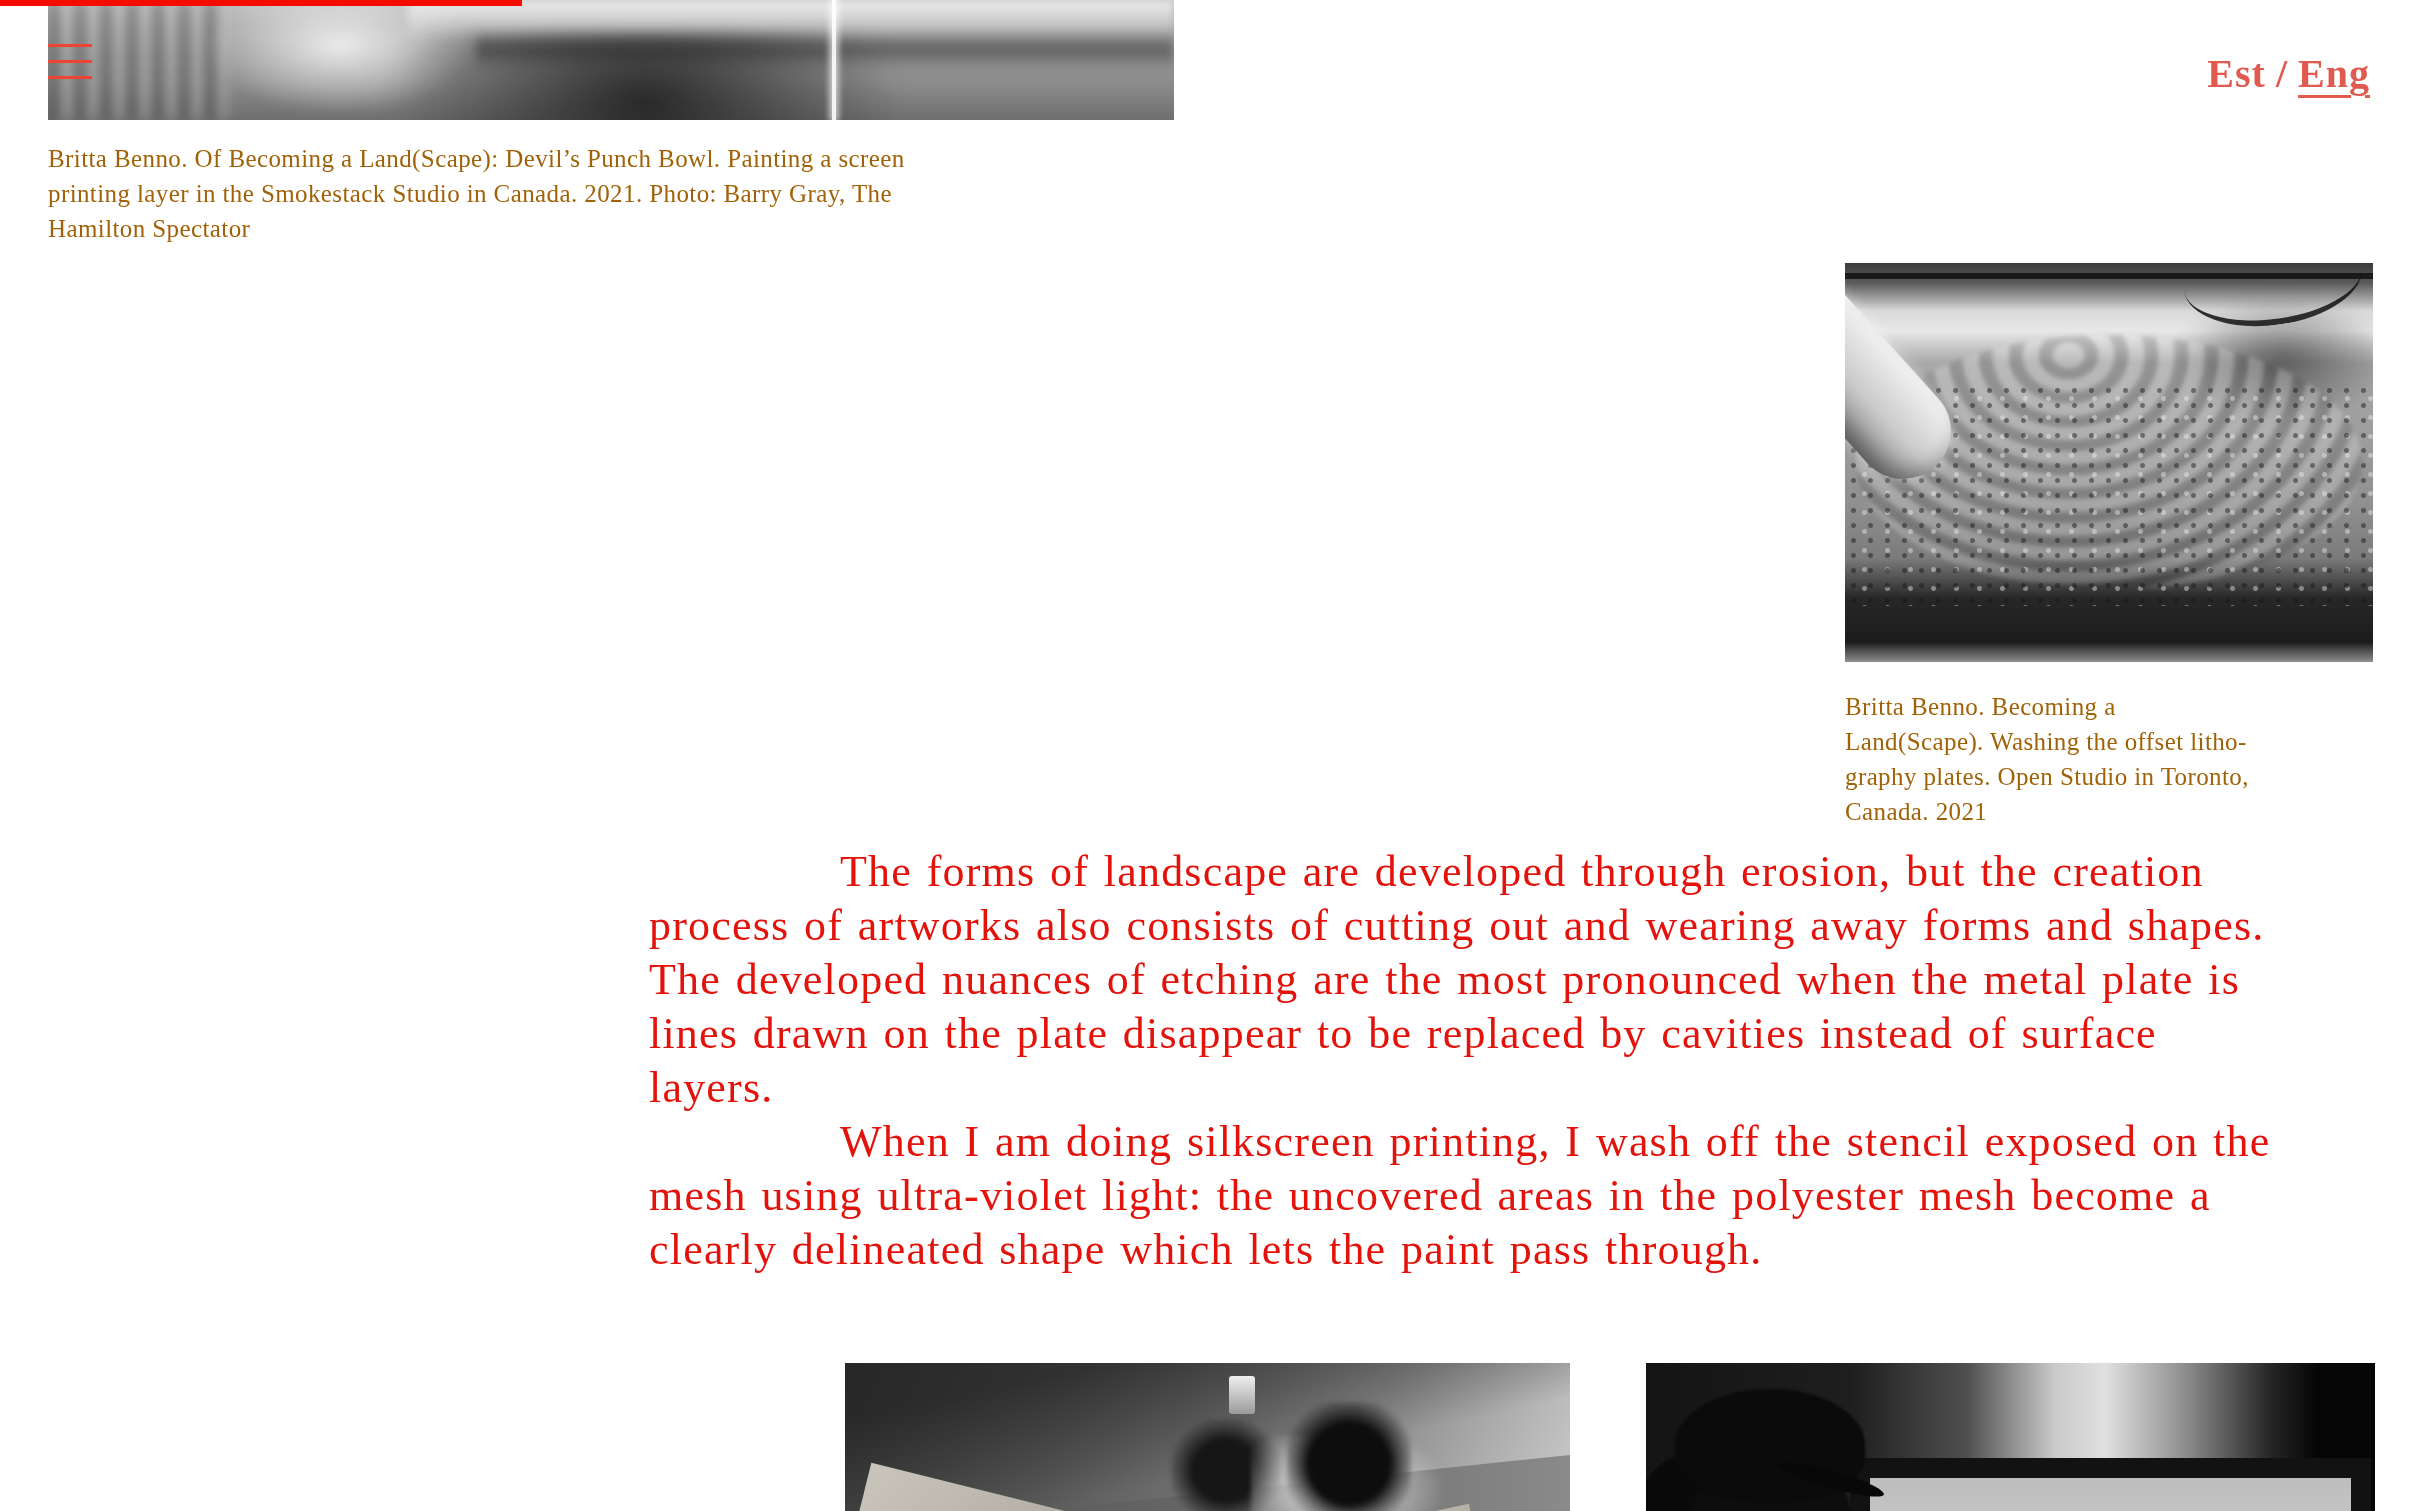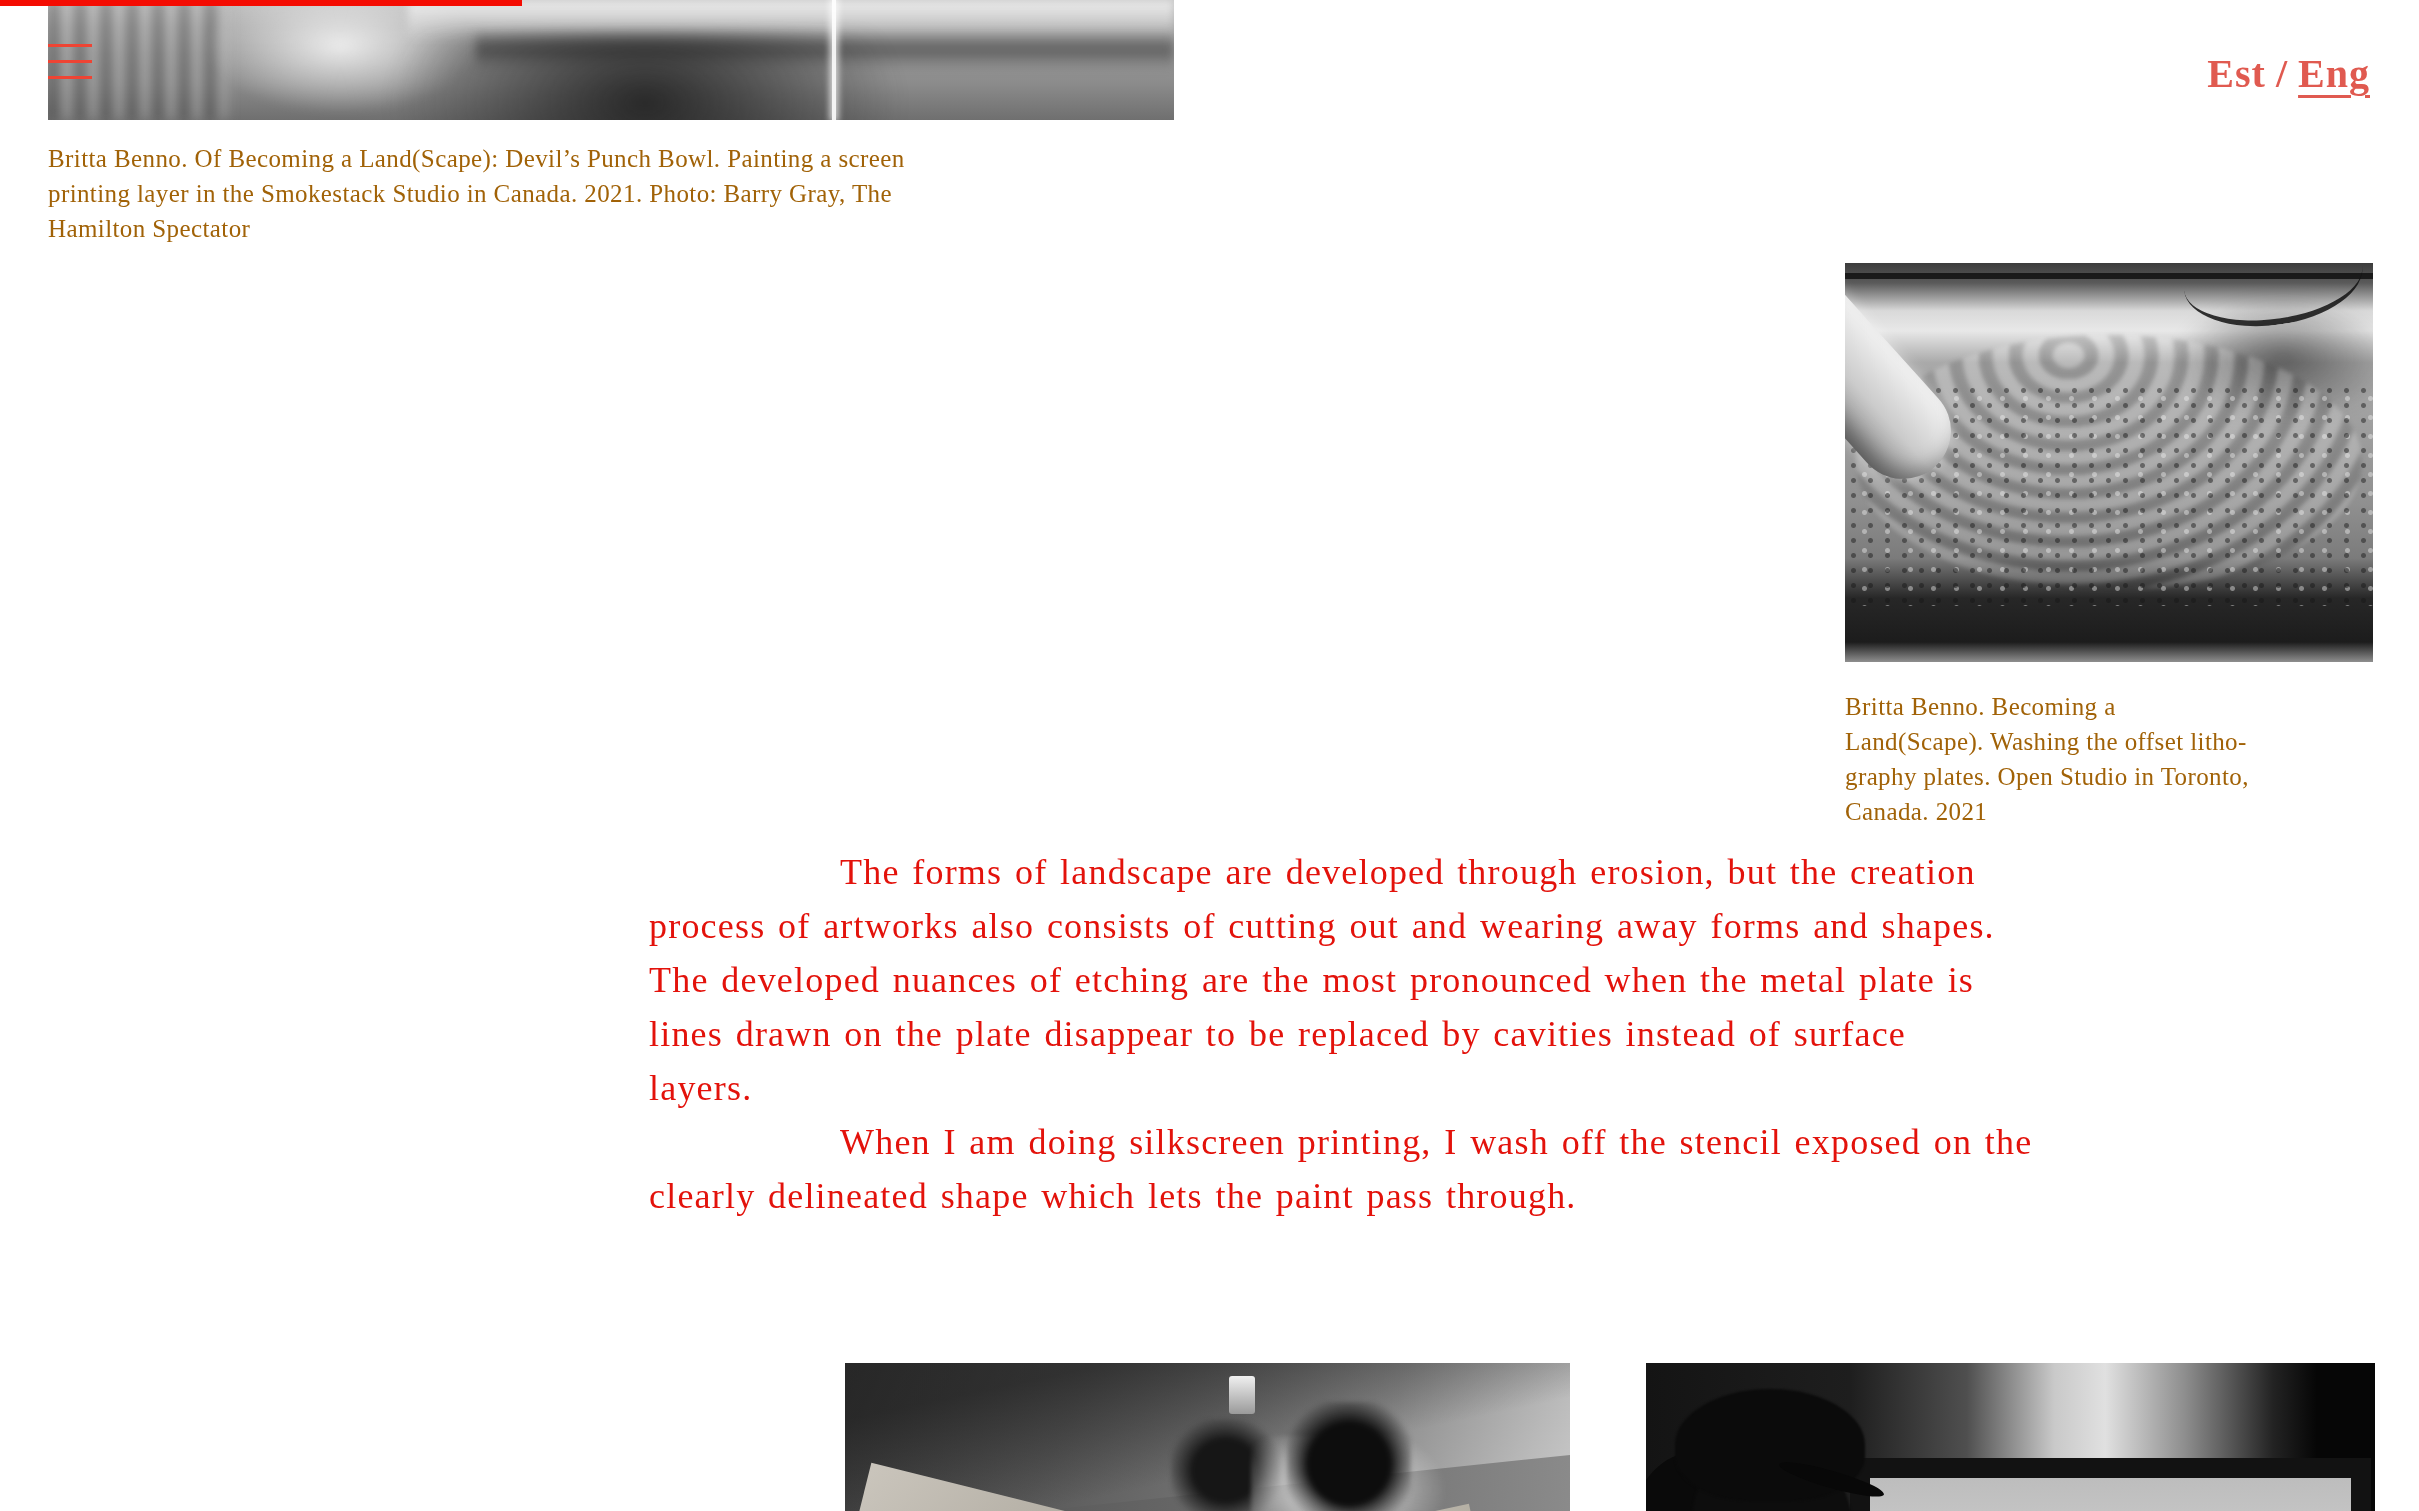--- a/index.html
+++ b/index.html
@@ -92,21 +92,21 @@
   .p4-head{left:6%;top:30%;width:23%;height:130%;background:#0d0d0d;border-radius:40% 48% 0 0;filter:blur(1px);}
   .p4-frame{left:28%;top:44%;width:66%;height:80%;background:linear-gradient(180deg,#bdbdbd,#dcdcdc);
     border:20px solid #121212;}
 
   
   .caption{color:#a16207;font-size:25px;line-height:35px;letter-spacing:.4px;white-space:nowrap;}
   .cap-top{left:48px;top:141px;}
   .cap-mid{left:1845px;top:689px;}
 
   
-  .article{left:649px;top:845px;color:#e3120b;font-size:36px;line-height:54px;
+  .article{left:649px;top:845px;color:#e3120b;font-size:44px;line-height:54px;
     letter-spacing:1.2px;word-spacing:2.5px;white-space:nowrap;}
   .article .indent{padding-left:191px;}
 </style>
 </head>
 <body>
 
 <div class="page">
 
   <div class="abs progress"></div>
 
@@ -151,20 +151,21 @@
     <div>Canada. 2021</div>
   </div>
 
   <div class="abs article">
     <div class="indent">The forms of landscape are developed through erosion, but the creation</div>
     <div>process of artworks also consists of cutting out and wearing away forms and shapes.</div>
     <div>The developed nuances of etching are the most pronounced when the metal plate is</div>
     <div>lines drawn on the plate disappear to be replaced by cavities instead of surface</div>
     <div>layers.</div>
     <div class="indent">When I am doing silkscreen printing, I wash off the stencil exposed on the</div>
+    <div>mesh using ultra-violet light: the uncovered areas in the polyester mesh become a</div>
     <div>clearly delineated shape which lets the paint pass through.</div>
   </div>
 
   <figure class="abs fig fig-bl">
     <div class="p3-shadow"></div>
     <div class="p3-table"></div>
     <div class="p3-paper1"></div>
     <div class="p3-paper2"></div>
     <div class="p3-cup"></div>
     <div class="p3-blob1"></div>

